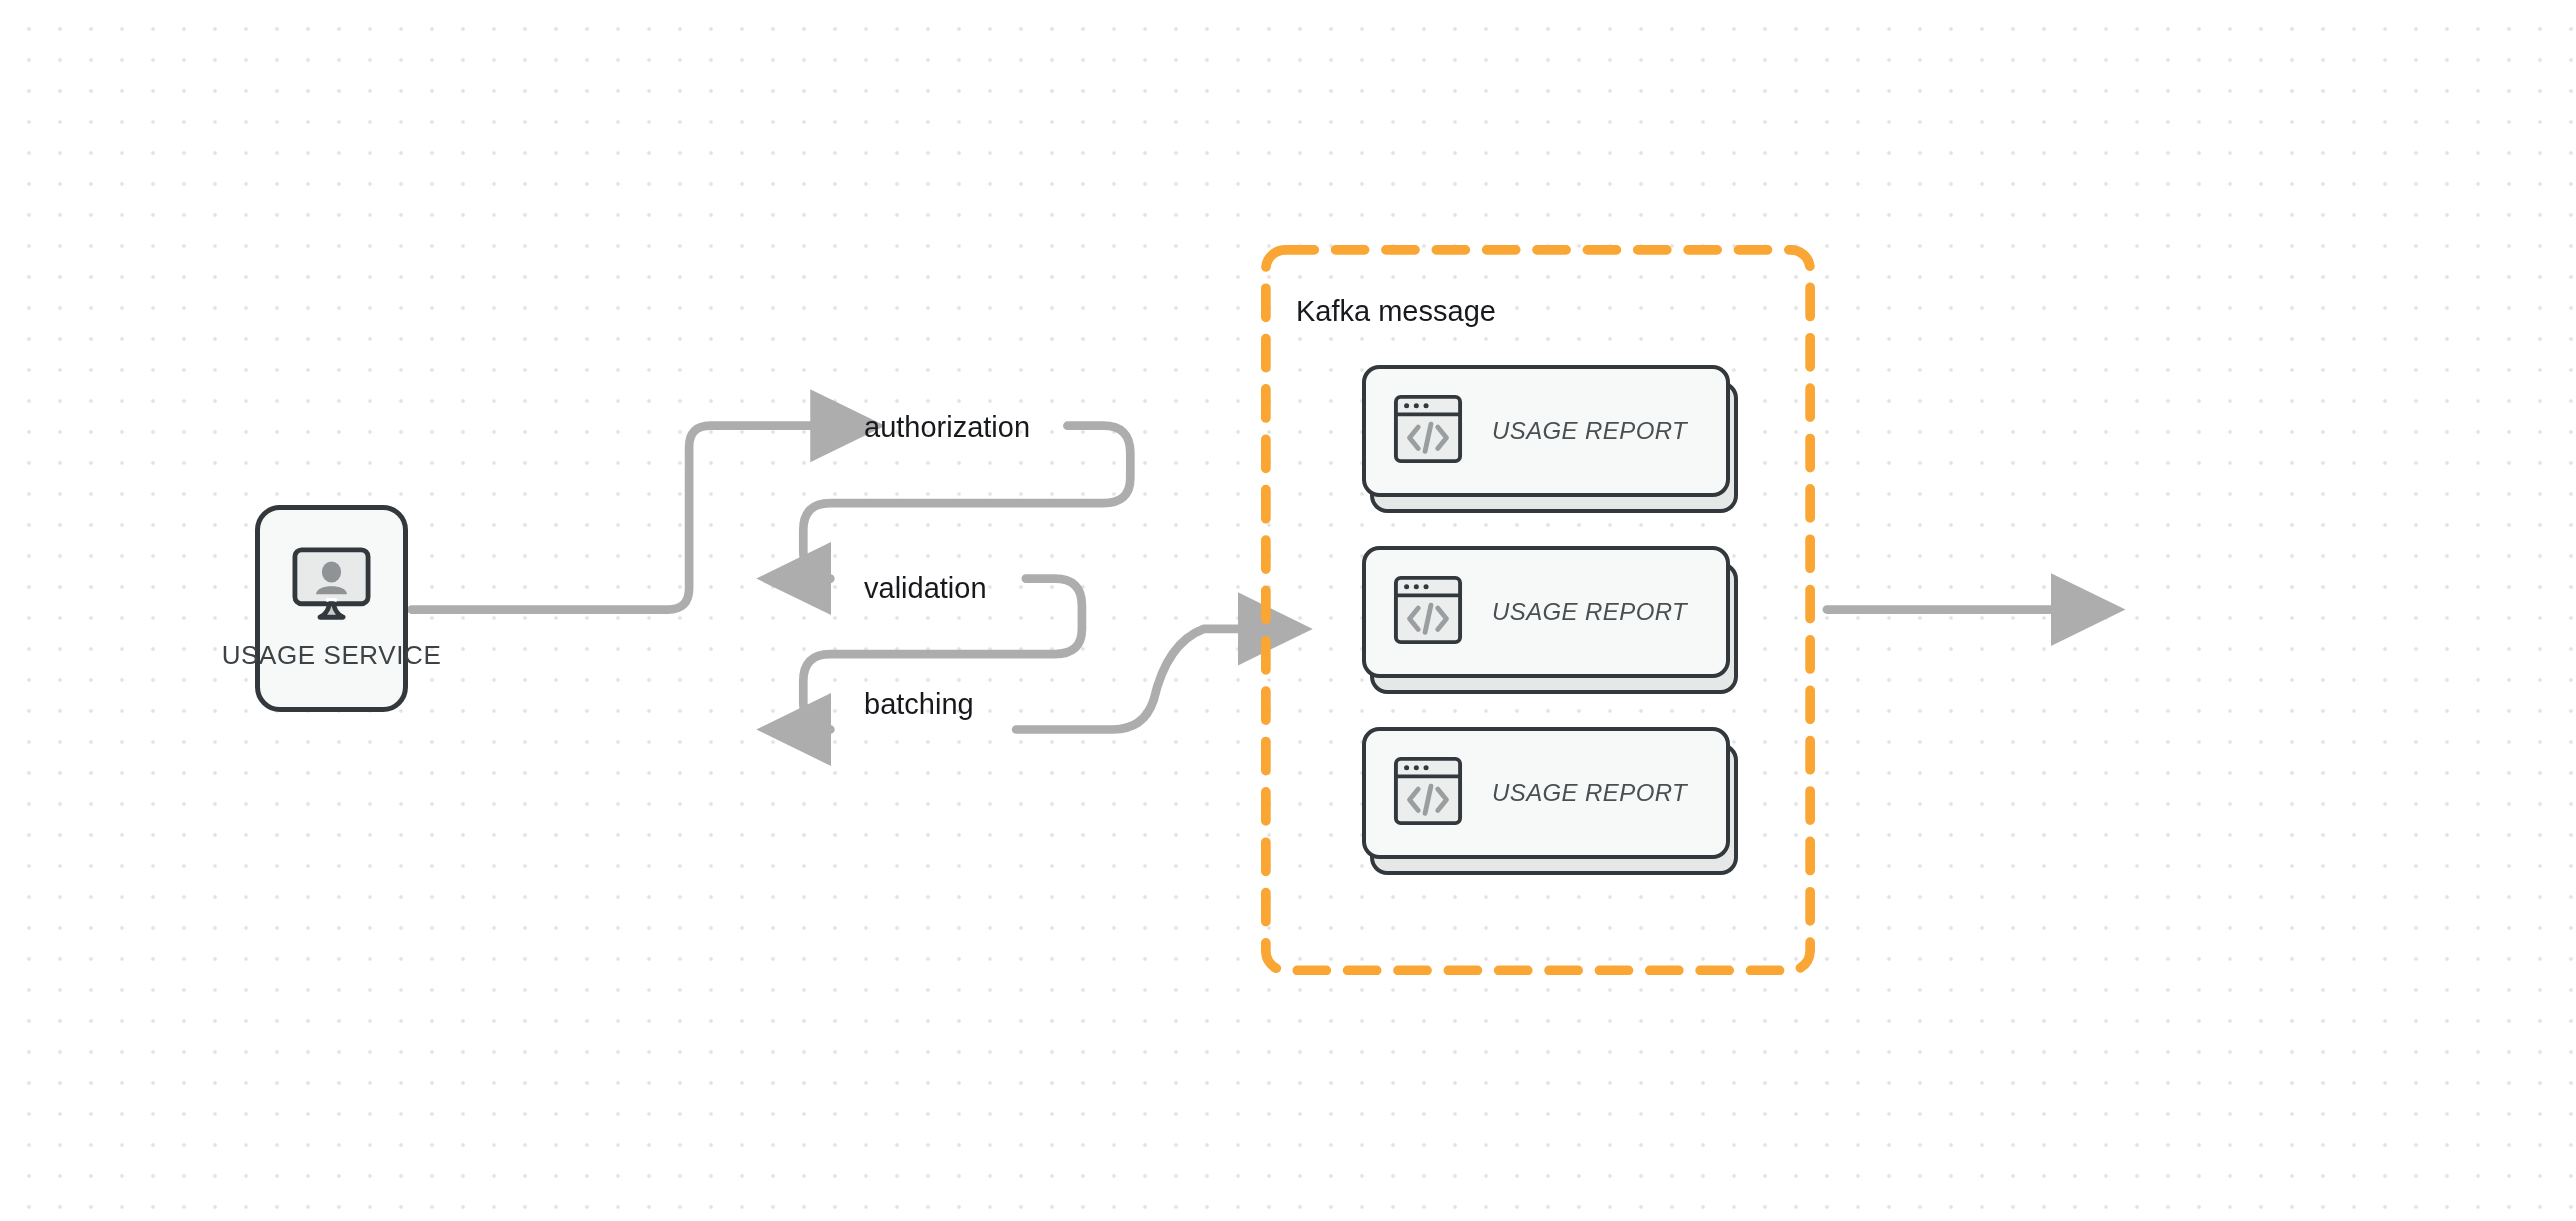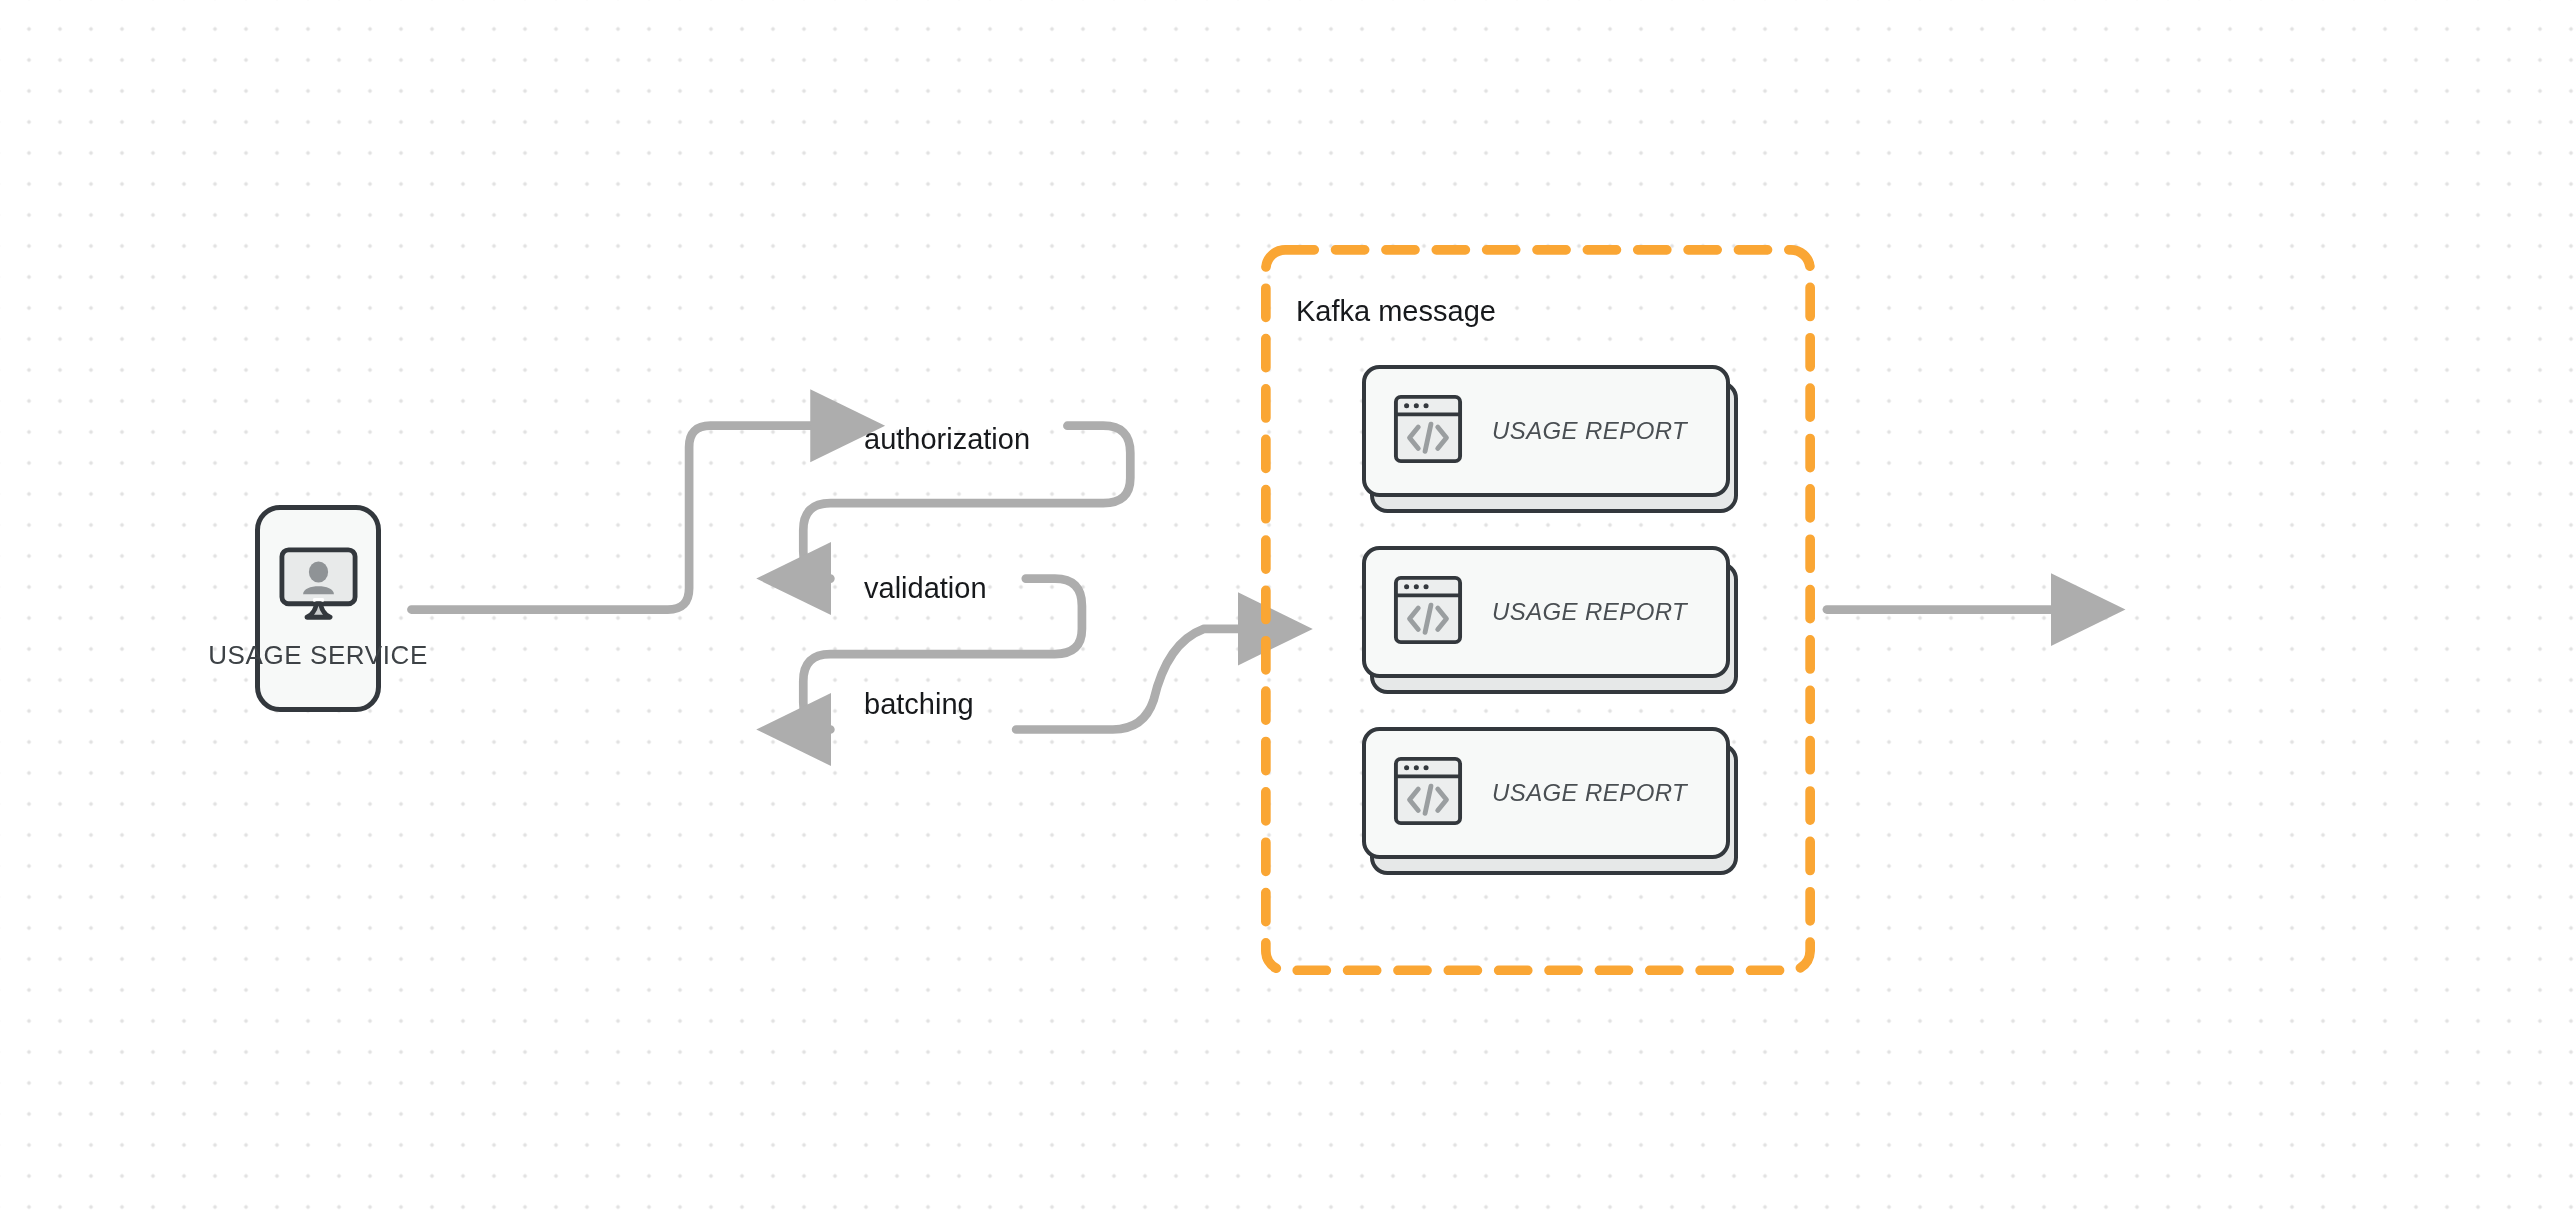--- a/index.html
+++ b/index.html
@@ -37,21 +37,21 @@
     letter-spacing: 0.6px;
     color: #3d4246;
     text-align: center;
     white-space: nowrap;
   }
 
   
   #usage-service {
     left: 255px;
     top: 505px;
-    width: 126px;
+    width: 153px;
     height: 207px;
   }
   #usage-service .node-label { margin-top: 13.5px; }
 
   
   #kafka-node {
     left: 2096px;
     top: 469px;
     width: 226px;
     height: 281px;
@@ -131,21 +131,21 @@
     white-space: nowrap;
   }
 
   
   .step-label {
     position: absolute;
     font-size: 29px;
     color: #17191c;
     white-space: nowrap;
   }
-  #step-authorization { left: 864px; top: 423px; text-align: center; }
+  #step-authorization { left: 864px; top: 411px; text-align: center; }
   #step-validation    { left: 864px; top: 572px; }
   #step-batching      { left: 864px; top: 688px; }
 
   
   #connectors {
     position: absolute;
     left: 0;
     top: 0;
     width: 2576px;
     height: 1221px;

